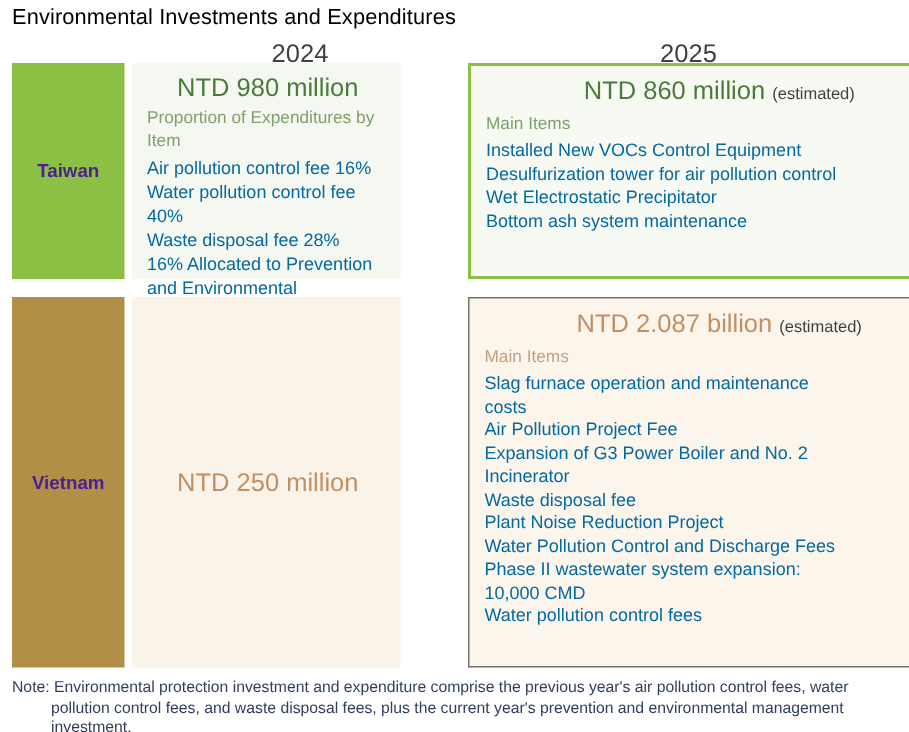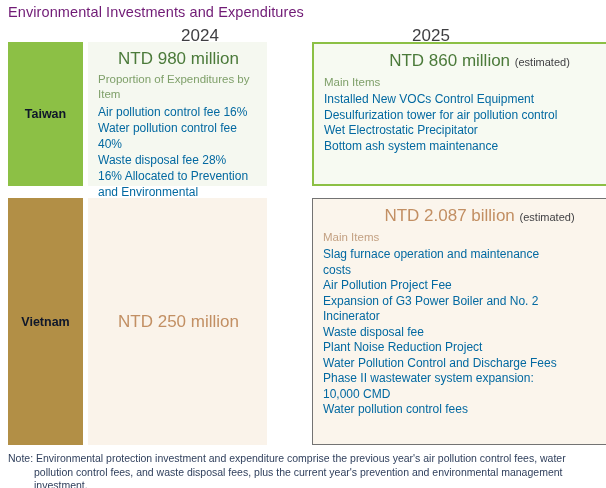--- a/index.html
+++ b/index.html
@@ -13,55 +13,55 @@
     position: relative;
     font-family: "Liberation Sans", sans-serif;
     overflow: hidden;
   }
 
   #page-title {
     position: absolute;
     left: 8px;
     top: 4px;
     font-size: 14.5px;
-    color: #701a75;
+    color: #000000;
     letter-spacing: 0.1px;
     white-space: nowrap;
   }
 
   
   .year-header {
     position: absolute;
     top: 26px;
     font-size: 17px;
     color: #3f3f42;
     text-align: center;
   }
   #year-2024 { left: 88px; width: 224px; }
-  #year-2025 { left: 292px; width: 278px; }
+  #year-2025 { left: 320px; width: 278px; }
 
   
   .row {
     position: absolute;
     left: 0;
     width: 606px;
   }
   #row-taiwan  { top: 42px;  height: 144px; }
   #row-vietnam { top: 198px; height: 247px; }
 
   .region-label {
     position: absolute;
     left: 8px;
     top: 0;
     width: 75px;
     height: 100%;
     display: flex;
     align-items: center;
     justify-content: center;
-    color: #0f172a;
+    color: #4c1d95;
     font-size: 12.5px;
     font-weight: bold;
     box-sizing: border-box;
   }
   #row-taiwan  .region-label { background: #8cc045; }
   #row-vietnam .region-label { background: #b28f46; }
 
   .cell {
     position: absolute;
     top: 0;

